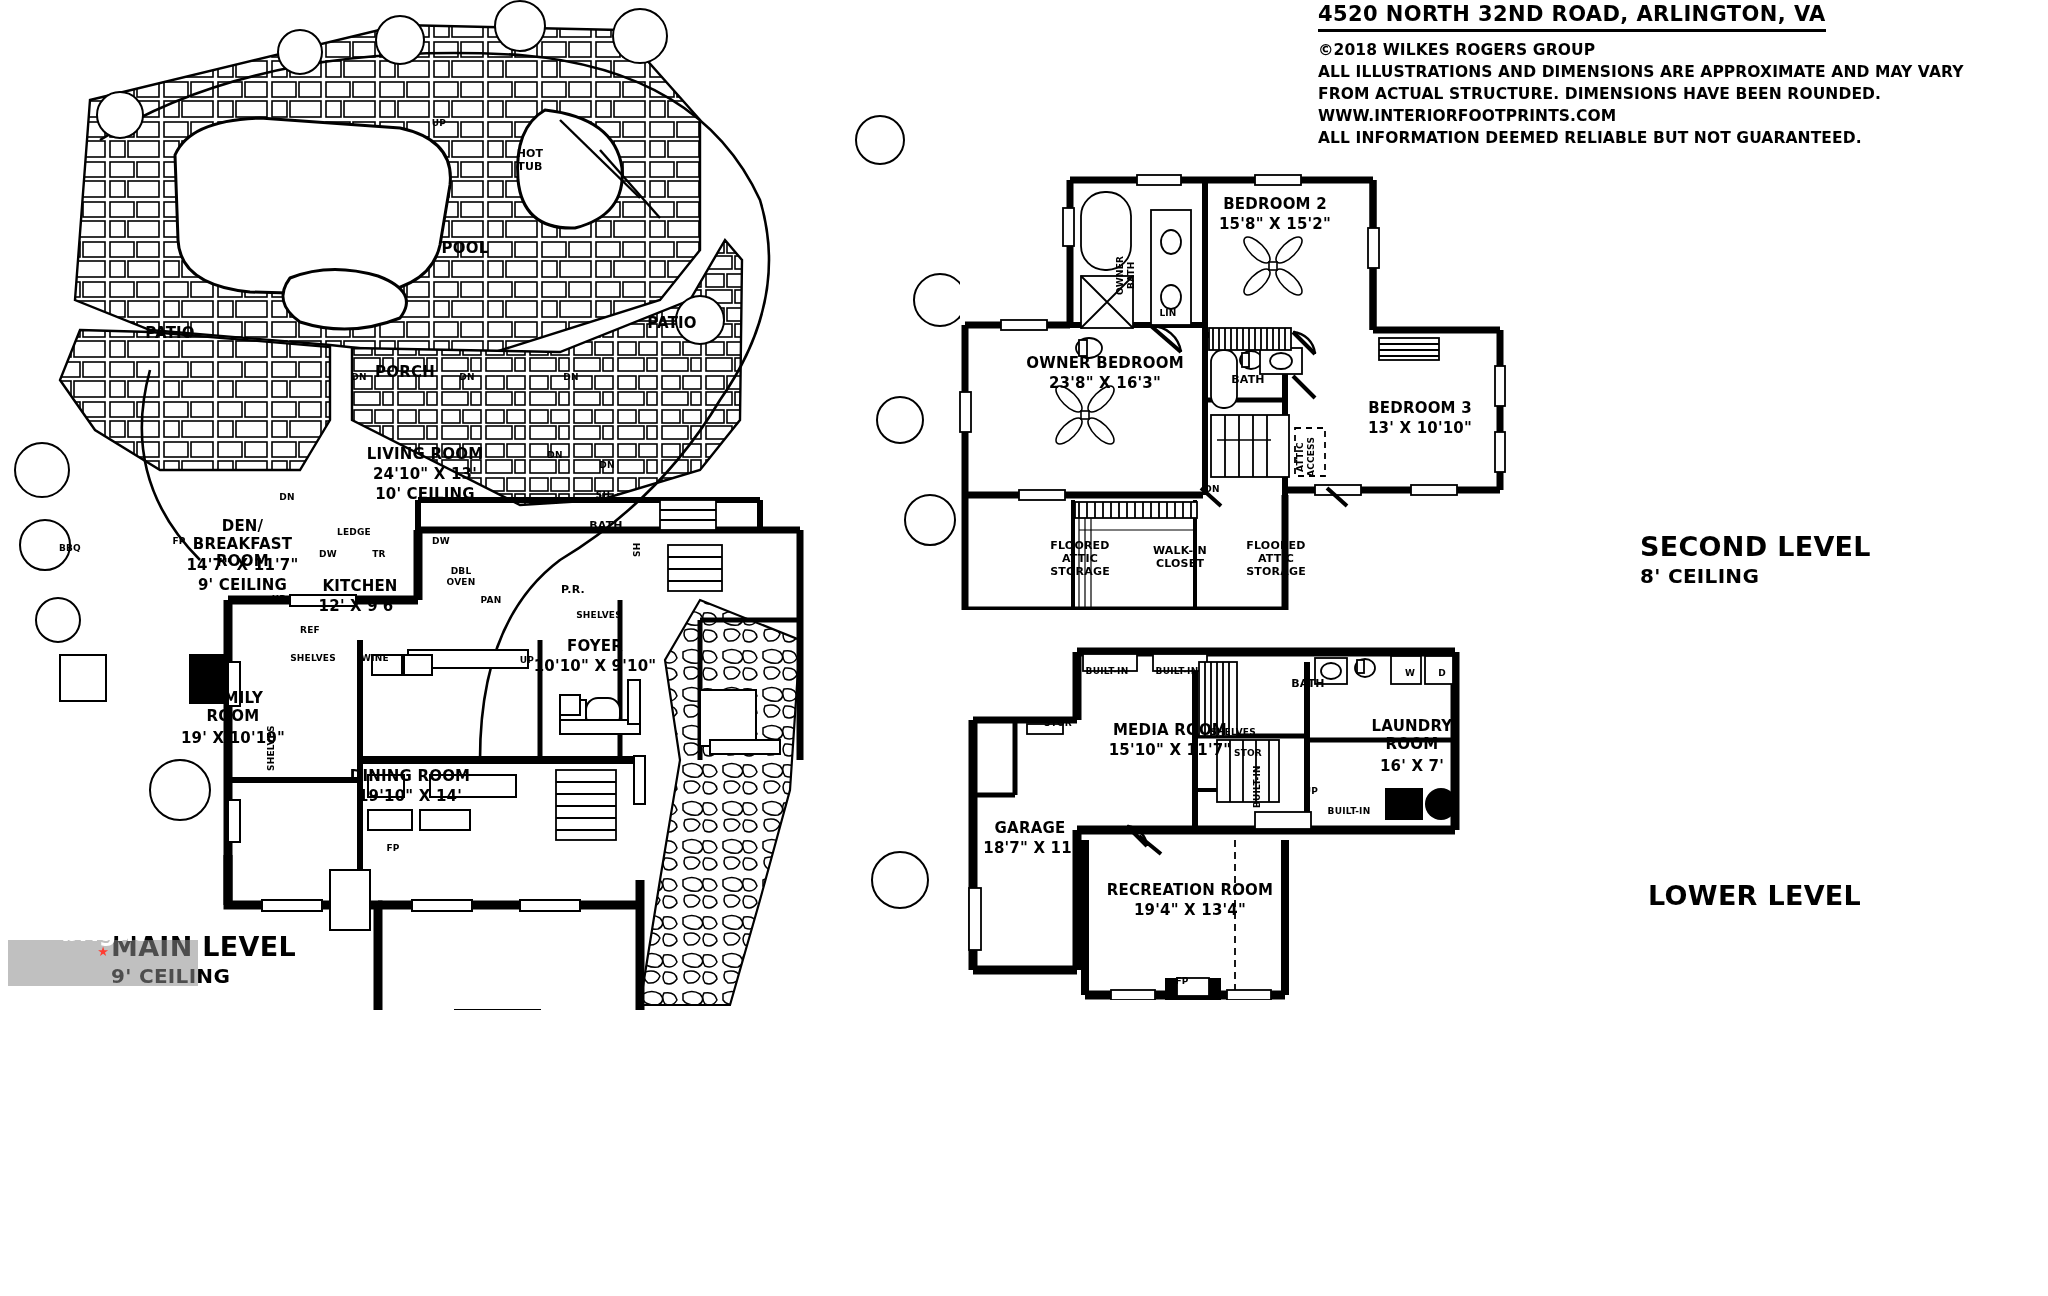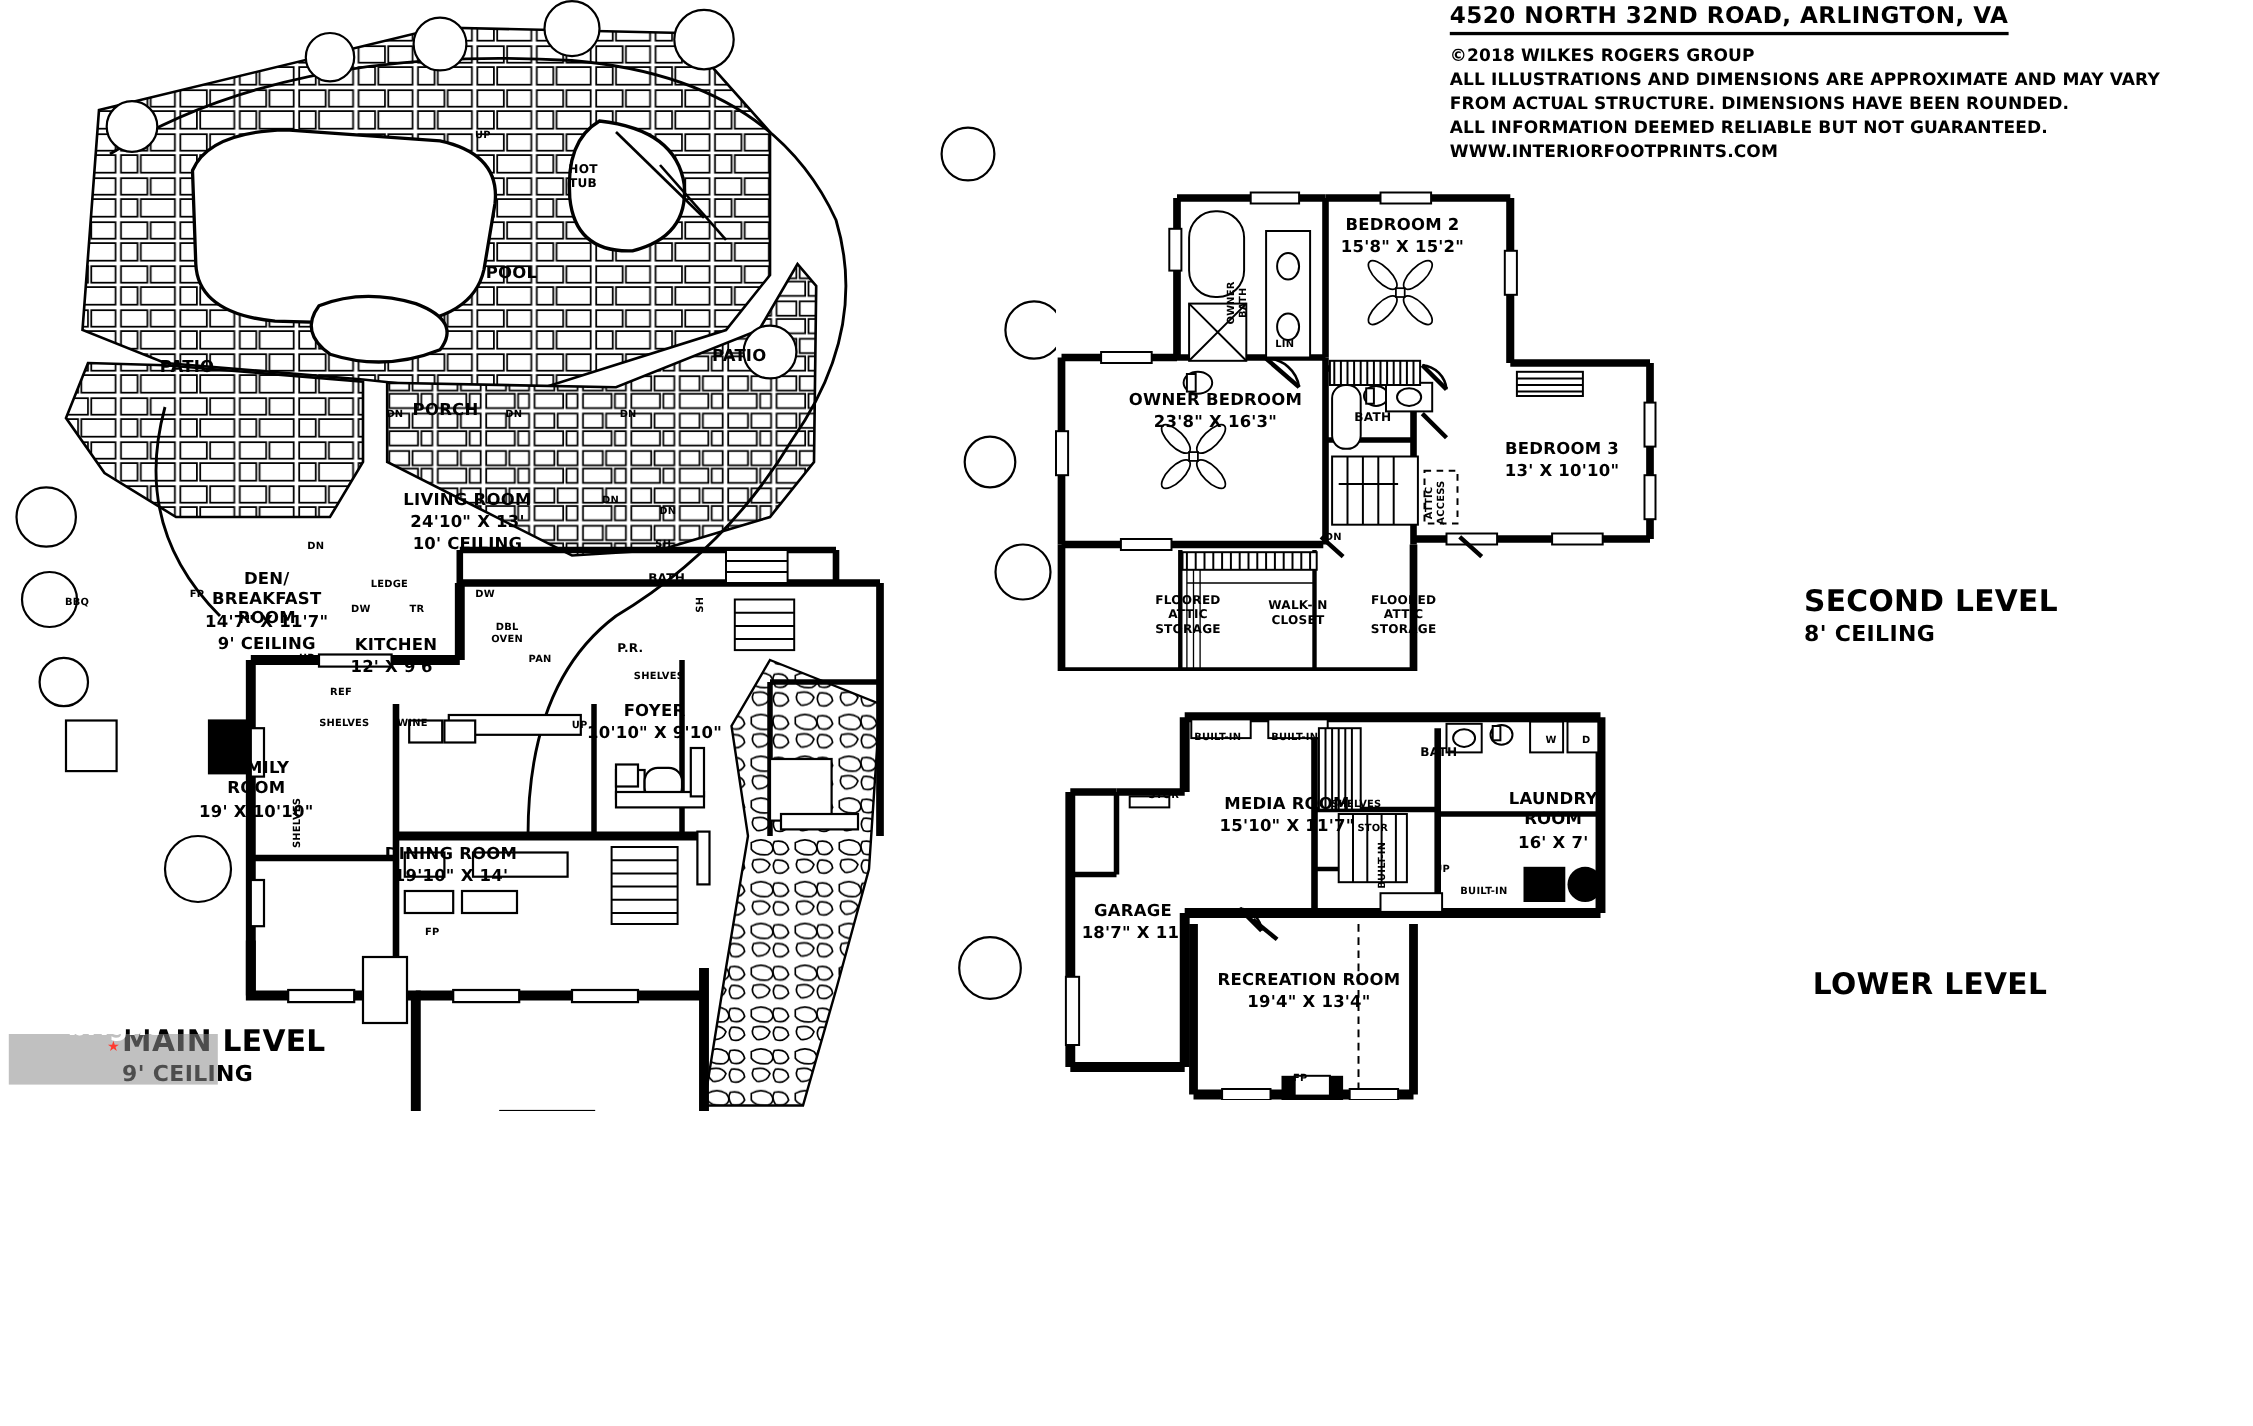--- a/index.html
+++ b/index.html
@@ -47,22 +47,22 @@
 <body>
 
 <div class="sheet">
 
   <div id="header">
     <div id="title-line">4520 NORTH 32ND ROAD, ARLINGTON, VA</div>
     <div id="legal">
       <div>©2018 WILKES ROGERS GROUP</div>
       <div>ALL ILLUSTRATIONS AND DIMENSIONS ARE APPROXIMATE AND MAY VARY</div>
       <div>FROM ACTUAL STRUCTURE. DIMENSIONS HAVE BEEN ROUNDED.</div>
+      <div>WWW.INTERIORFOOTPRINTS.COM</div>
       <div>ALL INFORMATION DEEMED RELIABLE BUT NOT GUARANTEED.</div>
-      <div>WWW.INTERIORFOOTPRINTS.COM</div>
     </div>
   </div>
 
   <svg class="abs" style="left:0;top:0;" width="960" height="1010" viewBox="0 0 960 1010">
     <defs>
       <pattern id="pav" width="54" height="40" patternUnits="userSpaceOnUse">
         <rect width="54" height="40" fill="#fff"></rect>
         <g stroke="#000" stroke-width="1.6" fill="none">
           <rect x="2" y="2" width="24" height="15"></rect>
             <rect x="29" y="2" width="22" height="15"></rect>

